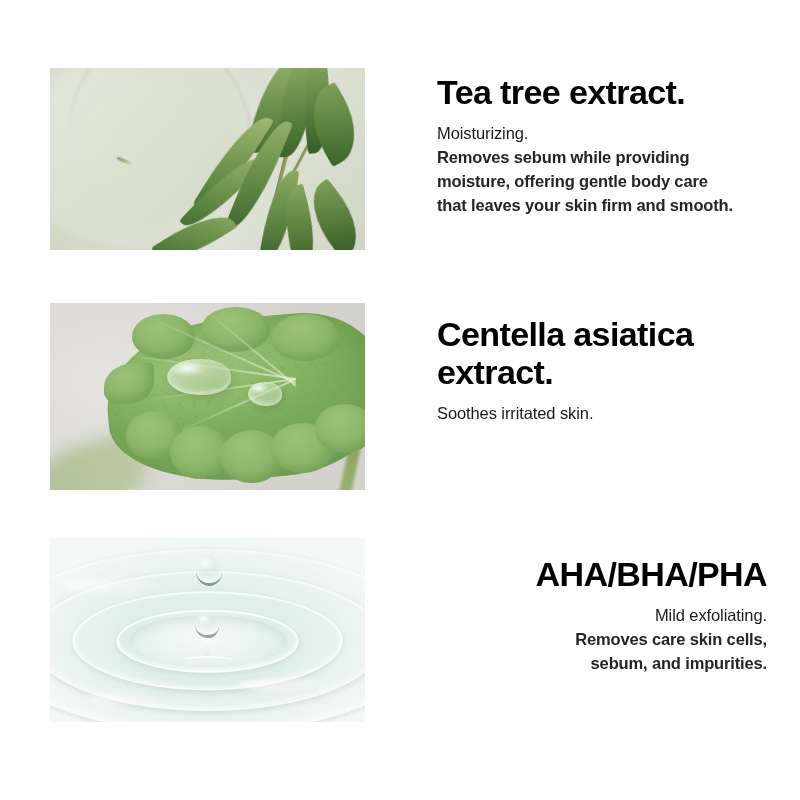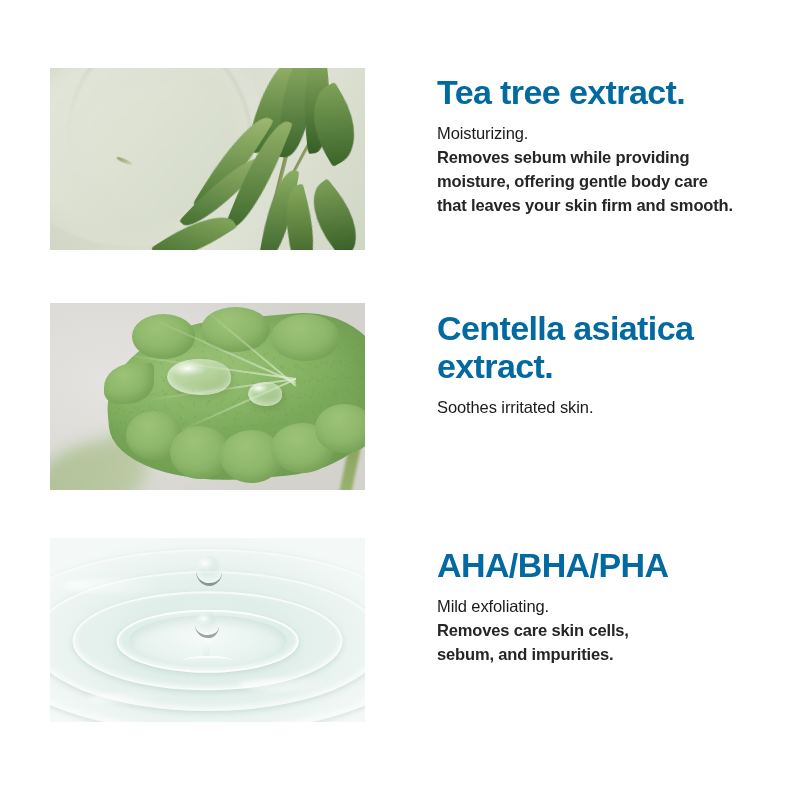--- a/index.html
+++ b/index.html
@@ -34,21 +34,21 @@
   }
 
   .copy {
     position:absolute;
     left:437px; top:0;
     width:330px;
   }
 
   
   .heading {
-    color:#0369a1;
+    color:#000000;
     font-size:34px;
     font-weight:bold;
     line-height:38px;
     letter-spacing:-0.6px;
     white-space:pre-line;
   }
   .subhead {
     color:#1b1b1b;
     font-size:16.5px;
     font-weight:normal;
@@ -59,22 +59,22 @@
   .body-text {
     color:#252525;
     font-size:16.5px;
     font-weight:bold;
     line-height:24px;
     letter-spacing:-0.15px;
     white-space:pre-line;
   }
 
   #row-1 .copy { top:5px; }
-  #row-2 .copy { top:6px; }
-  #row-3 .copy { top:8px; }
+  #row-2 .copy { top:12px; }
+  #row-3 .copy { top:17px;text-align:right; }
 
   
   .tea-bg {
     position:absolute; inset:0;
     background:
       radial-gradient(ellipse 58% 70% at 26% 34%, #e4e8dd 0%, #dadfd1 55%, rgba(210,216,199,0) 100%),
       linear-gradient(118deg, #ccd2c0 0%, #d3d8c7 34%, #dfe3d6 62%, #d0d6c4 100%);
   }
   
   .tea-bowl {

